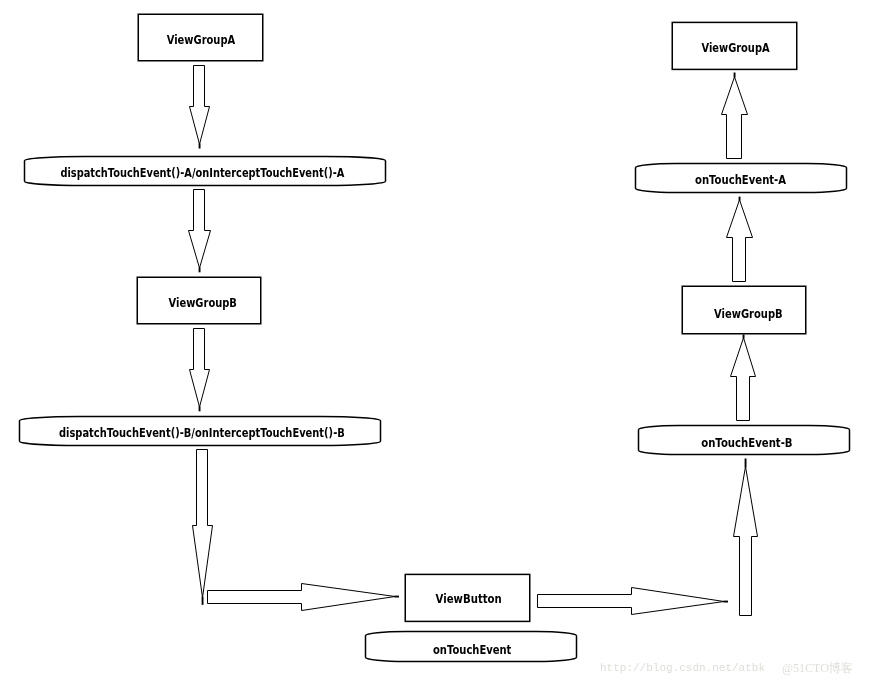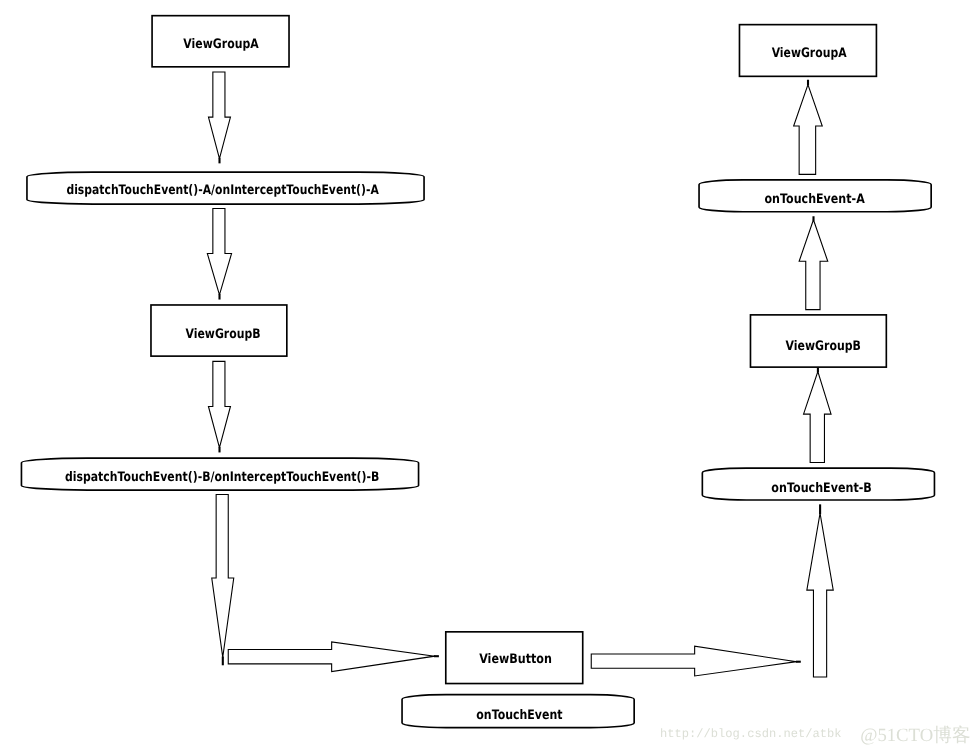--- a/index.html
+++ b/index.html
@@ -8,21 +8,21 @@
        font-family:"DejaVu Sans","Liberation Sans",sans-serif;}
   #stage{position:relative;width:891px;height:623px;background:#fff;text-decoration:underline;}
   svg.layer{position:absolute;left:0;top:0;width:891px;height:687px;}
   .shape{fill:#fff;stroke:#000;stroke-width:1.5;}
   .arrow{fill:#fff;stroke:#000;stroke-width:1;stroke-linejoin:miter;stroke-miterlimit:30;}
   .tip{fill:#000;stroke:none;}
   .node-label{font-weight:bold;fill:#000;font-size:12px;font-family:"DejaVu Sans","Liberation Sans",sans-serif;}
   .wm{position:absolute;white-space:nowrap;color:#dcdfd6;}
   .wm-url{left:600px;top:660px;font-size:11px;line-height:16px;
           font-family:"Liberation Mono","DejaVu Sans Mono",monospace;}
-  .wm-site{left:782px;top:660px;font-size:17px;line-height:17px;
+  .wm-site{left:782px;top:660px;font-size:12px;line-height:17px;
            font-family:"Liberation Serif","DejaVu Serif",serif;}
 </style>
 </head>
 <body>
 
 <div id="stage">
   <svg class="layer" id="shapes" viewBox="0 0 891 687">
 
     <rect class="shape" x="138.25" y="14.25" width="124.5" height="46.5"></rect>
     <rect class="shape" x="137.25" y="277.25" width="123.5" height="46.5"></rect>

